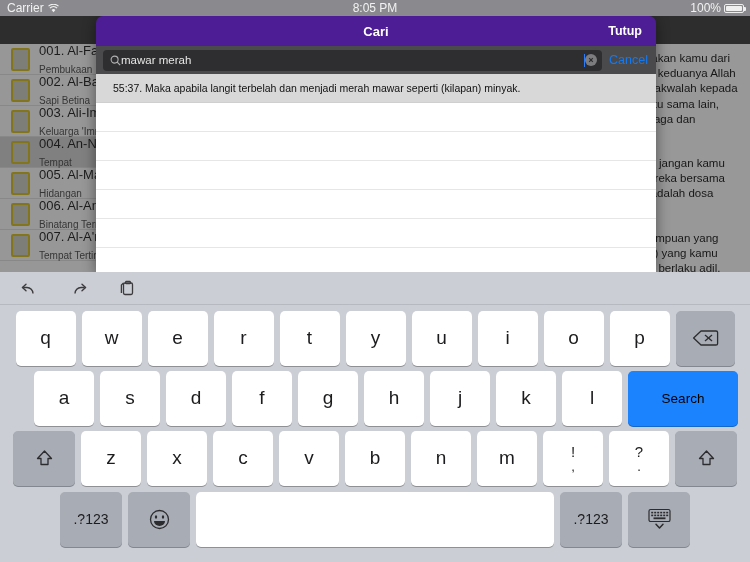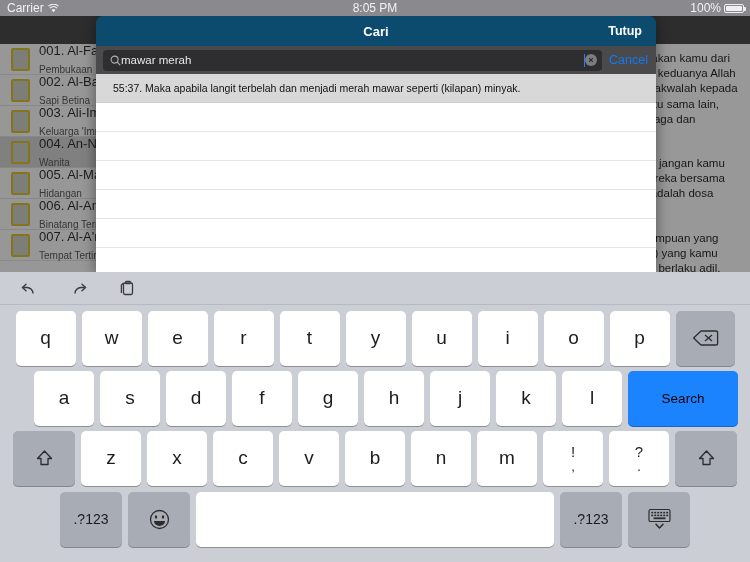--- a/index.html
+++ b/index.html
@@ -55,21 +55,21 @@
     background:rgba(30,30,30,0.46); z-index:20;
   }
 
   
   #modal {
     position:absolute; top:16px; left:96px; width:560px; height:257px;
     z-index:30; border-radius:7px 7px 0 0; overflow:hidden;
     box-shadow:0 2px 14px rgba(0,0,0,0.45);
   }
   #modal-header {
-    height:30px; background:#0c4a6e; position:relative;
+    height:30px; background:#4c1d95; position:relative;
     display:flex; align-items:center; justify-content:center;
   }
   #modal-title { color:#fff; font-size:13px; font-weight:bold; }
   #modal-close { position:absolute; right:14px; color:#fff; font-size:12.5px; font-weight:bold; cursor:pointer;margin-left:16px; }
   #search-bar {
     height:28px; background:#4a4a4d; display:flex; align-items:center;
     padding:0 8px 0 7px; gap:7px;
   }
   #search-field {
     flex:1; height:21px; background:#2e2e30; border-radius:4px;
@@ -165,21 +165,21 @@
           <div class="surah-row">
             <span class="book-icon"></span>
             <span class="surah-text"><span class="surah-title">002. Al-Baqarah</span><br><span class="surah-sub">Sapi Betina</span></span>
           </div>
           <div class="surah-row">
             <span class="book-icon"></span>
             <span class="surah-text"><span class="surah-title">003. Ali-Imran</span><br><span class="surah-sub">Keluarga 'Imran</span></span>
           </div>
           <div class="surah-row selected">
             <span class="book-icon"></span>
-            <span class="surah-text"><span class="surah-title">004. An-Nisa</span><br><span class="surah-sub">Wanita</span></span>
+            <span class="surah-text"><span class="surah-title">004. An-Nisa</span><br><span class="surah-sub">Tempat</span></span>
           </div>
           <div class="surah-row">
             <span class="book-icon"></span>
             <span class="surah-text"><span class="surah-title">005. Al-Ma'idah</span><br><span class="surah-sub">Hidangan</span></span>
           </div>
           <div class="surah-row">
             <span class="book-icon"></span>
             <span class="surah-text"><span class="surah-title">006. Al-An'am</span><br><span class="surah-sub">Binatang Ternak</span></span>
           </div>
           <div class="surah-row">

